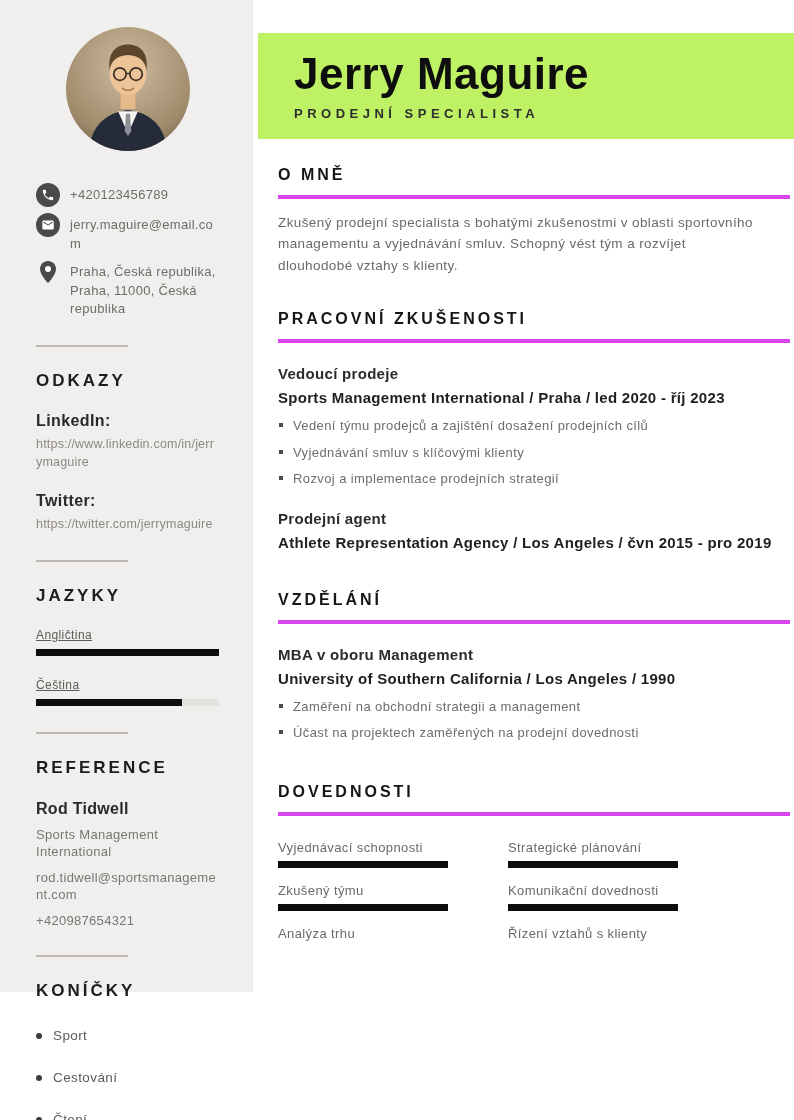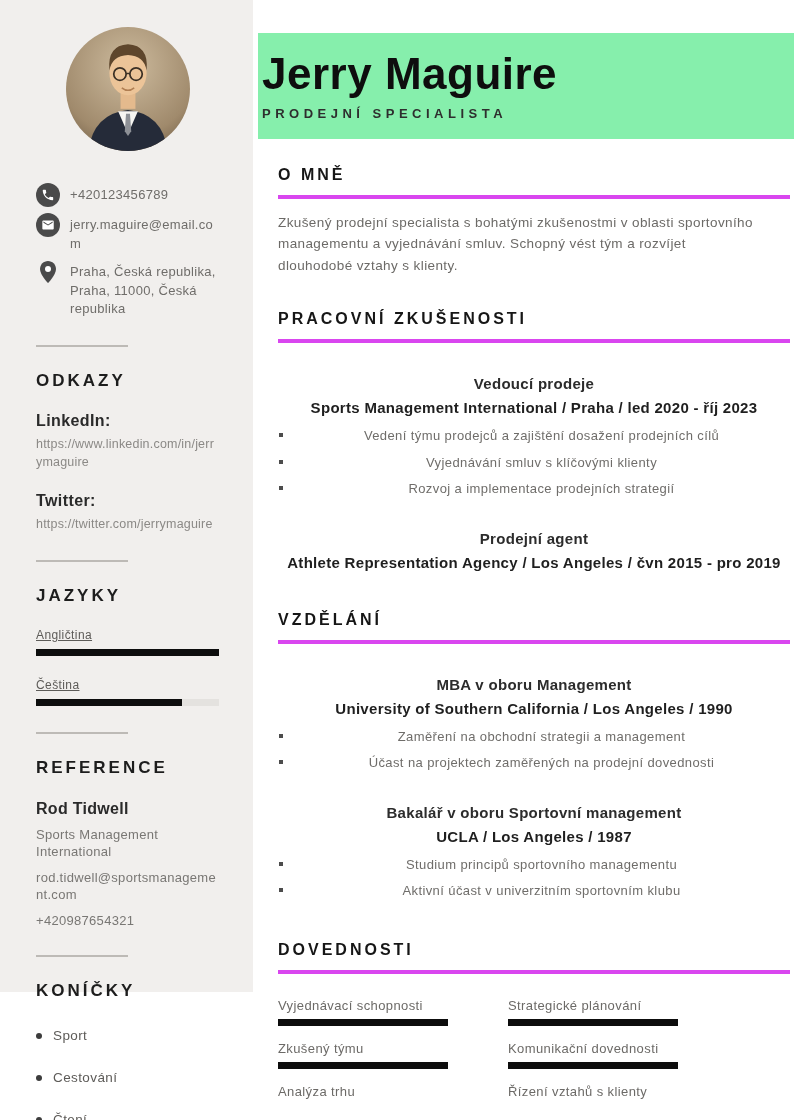--- a/index.html
+++ b/index.html
@@ -76,22 +76,22 @@
   }
   .hobby-item::before {
     content: ""; position: absolute; left: 0; top: 5px;
     width: 6px; height: 6px; border-radius: 50%; background: #3c3c3c;
   }
 
   
   .main { position: absolute; left: 253px; top: 0; width: 541px; }
   .header-band {
     margin-left: 5px; margin-top: 33px; height: 106px;
-    background: #86efac;
-    padding-left: 4px;
+    background: #bef264;
+    padding-left: 36px;
     display: flex; flex-direction: column; justify-content: center;
   }
   .person-name {
     font-size: 44px; font-weight: 800; color: #0e0e0e;
     letter-spacing: .5px; line-height: 1.05;
   }
   .person-title {
     margin-top: 9px; font-size: 13px; font-weight: 600;
     letter-spacing: 4.5px; color: #2e2e2e;
   }
@@ -102,21 +102,21 @@
   .section-heading {
     font-size: 16px; font-weight: 700; letter-spacing: 3px;
     color: #161616; padding-bottom: 11px;
     border-bottom: 4px solid #d946ef;
   }
   .about-text {
     margin-top: 13px; font-size: 13.5px; color: #6c6a67;
     letter-spacing: .4px; line-height: 1.58; max-width: 482px;
   }
 
-  .entry { margin-top: 32px; text-align: center; }
+  .entry { margin-top: 22px; }
   .entry-title { font-size: 15px; font-weight: 600; color: #2c2c2c; letter-spacing: .3px; }
   .entry-meta { margin-top: 7px; font-size: 15px; font-weight: 600; color: #1f1f1f; letter-spacing: .3px; }
   .entry-bullets { margin-top: 11px; list-style: none; }
   .entry-bullets li {
     position: relative; padding-left: 15px; margin-bottom: 9px;
     font-size: 13px; color: #6f6d6a; letter-spacing: .4px; line-height: 1.35;
   }
   .entry-bullets li::before {
     content: ""; position: absolute; left: 1px; top: 6px;
     width: 4px; height: 4px; background: #4c4c4c;
@@ -278,28 +278,20 @@
 
       <div class="entry">
         <div class="entry-title">MBA v oboru Management</div>
         <div class="entry-meta">University of Southern California / Los Angeles / 1990</div>
         <ul class="entry-bullets">
           <li>Zaměření na obchodní strategii a management</li>
           <li>Účast na projektech zaměřených na prodejní dovednosti</li>
         </ul>
       </div>
 
-      <div class="entry">
-        <div class="entry-title">Bakalář v oboru Sportovní management</div>
-        <div class="entry-meta">UCLA / Los Angeles / 1987</div>
-        <ul class="entry-bullets">
-          <li>Studium principů sportovního managementu</li>
-          <li>Aktivní účast v univerzitním sportovním klubu</li>
-        </ul>
-      </div>
     </section>
 
     <section class="section section-skills">
       <h2 class="section-heading">DOVEDNOSTI</h2>
       <div class="skills-grid">
         <div class="skill-item">
           <div class="skill-name">Vyjednávací schopnosti</div>
           <div class="bar-track">
               <div class="bar-fill" style="width: 100%;"></div>
             </div>

